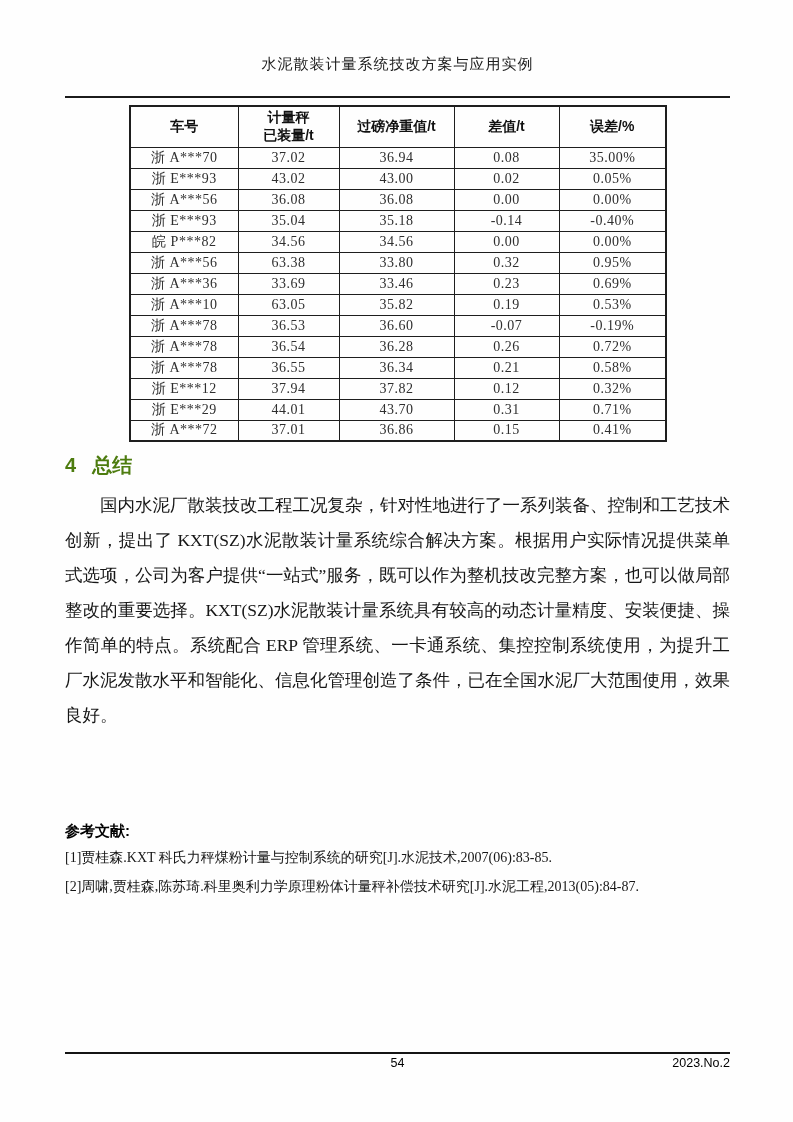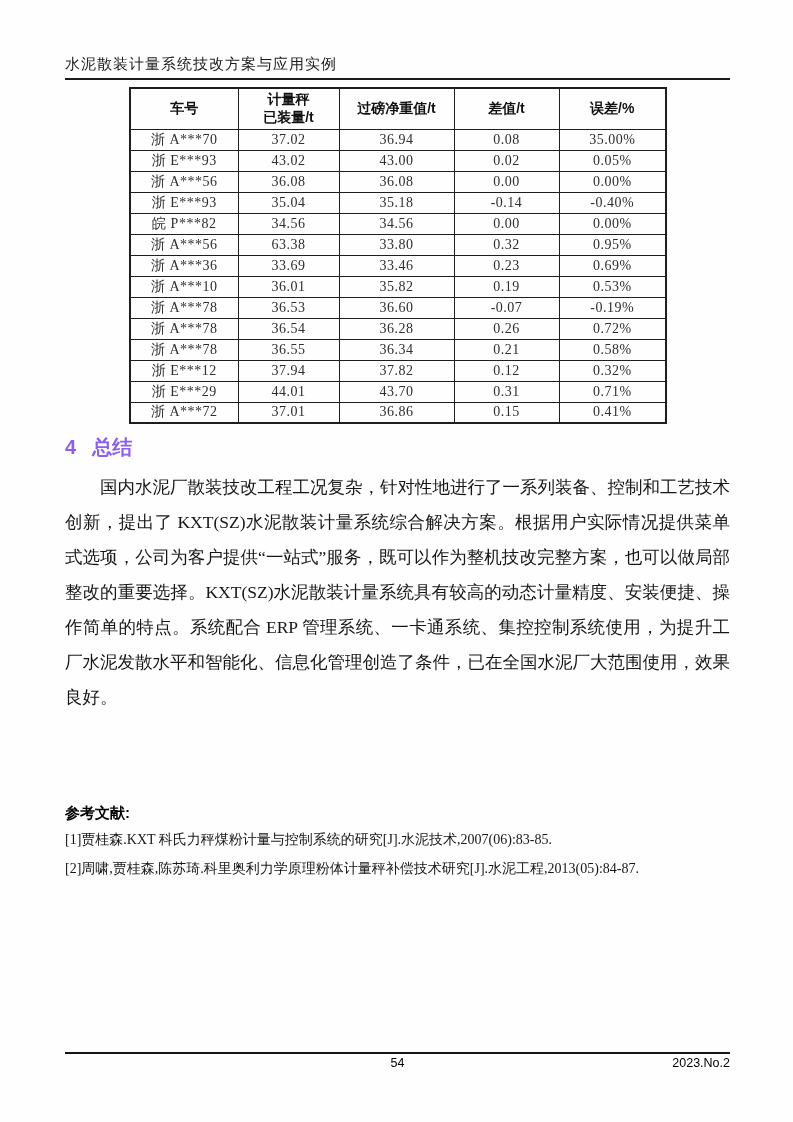--- a/index.html
+++ b/index.html
@@ -10,22 +10,22 @@
     height: 1122px;
     margin: 0 auto;
     background: #fefefe;
     color: #1a1a1a;
     font-family: "Liberation Serif", serif;
     overflow: hidden;
   }
   
   .running-head {
     margin: 54px 63px 0 65px;
-    text-align: left;
-    padding-bottom: 4px;
+    text-align: center;
+    padding-bottom: 22px;
     border-bottom: 2px solid #1b1b1b;
   }
   .running-head .title {
     font-size: 15px;
     line-height: 20px;
     letter-spacing: 1px;
     color: #1b1b1b;
   }
   
   .content { margin: 0 63px 0 65px; }
@@ -59,21 +59,21 @@
     color: #2e2e2e;
     letter-spacing: 0.5px;
   }
   
   .section-heading {
     margin-top: 10px;
     font-family: "Liberation Sans", sans-serif;
     font-weight: bold;
     font-size: 20px;
     line-height: 26px;
-    color: #8b5cf6;
+    color: #4d7c0f;
   }
   .section-heading .sec-no { display: inline-block; margin-right: 16px; }
   .body-paragraph {
     margin-top: 10px;
     font-size: 17.5px;
     line-height: 35px;
     text-align: justify;
     text-indent: 2em;
     color: #161616;
   }
@@ -201,21 +201,21 @@
           <tr>
             <td>浙 A***36</td>
             <td>33.69</td>
             <td>33.46</td>
             <td>0.23</td>
             <td>0.69%</td>
           </tr>
 
           <tr>
             <td>浙 A***10</td>
-            <td>36.01</td>
+            <td>63.05</td>
             <td>35.82</td>
             <td>0.19</td>
             <td>0.53%</td>
           </tr>
 
           <tr>
             <td>浙 A***78</td>
             <td>36.53</td>
             <td>36.60</td>
             <td>-0.07</td>

